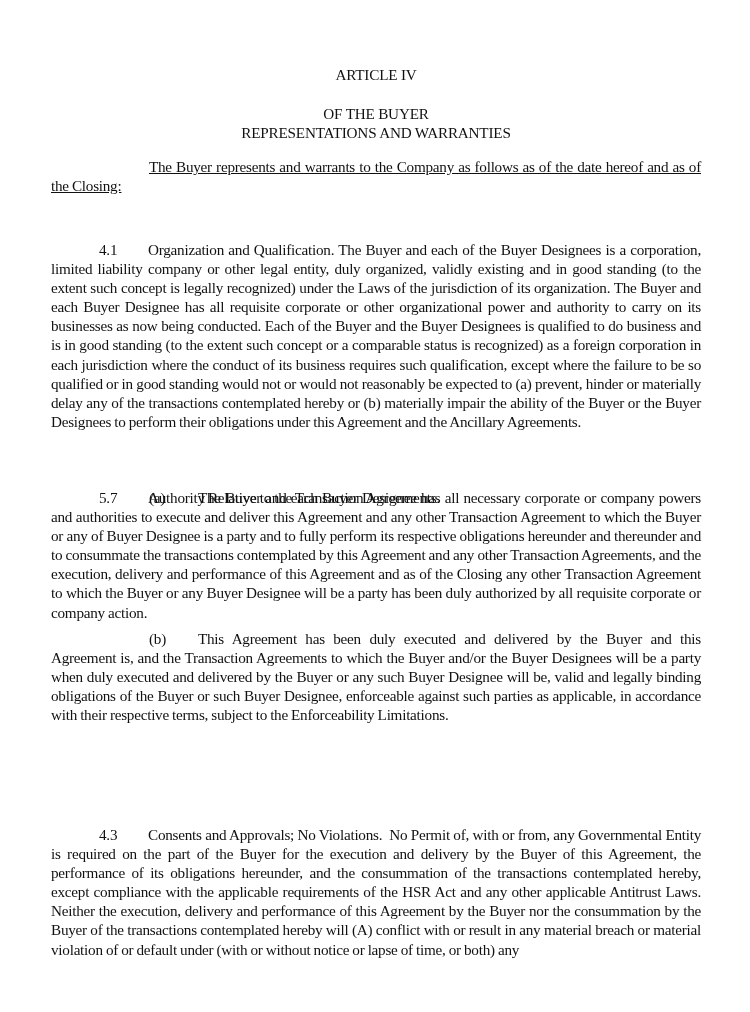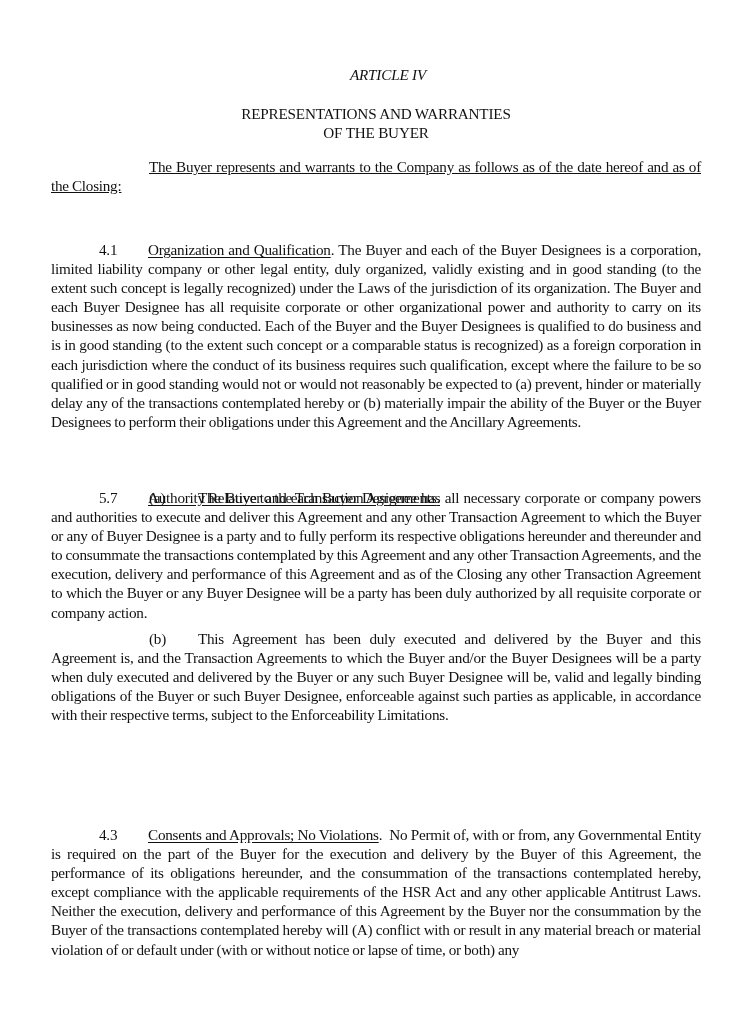--- a/index.html
+++ b/index.html
@@ -20,38 +20,38 @@
       left: 51px;
       top: 0;
       width: 650px;
     }
     .center {
       text-align: center;
       font-size: 15.2px;
       line-height: 19px;
       letter-spacing: -0.2px;
     }
-    .article-title { position: absolute; top: 65px; left: 12px; width: 650px; font-style: italic; }
+    .article-title { position: absolute; top: 65px; left: 0; width: 650px; }
     .article-subtitle { position: absolute; top: 104px; left: 0; width: 650px; }
     .para {
       position: absolute;
       left: 0;
       width: 650px;
       font-size: 15.2px;
       line-height: 19.1px;
       text-align: justify;
       letter-spacing: -0.25px;
       word-spacing: -0.4px;
       margin: 0;
     }
     .indent1 { display: inline-block; width: 48px; }
     .indent2 { display: inline-block; width: 98px; }
     .secnum { display: inline-block; width: 49px; margin-top: 28px; }
     .subnum { display: inline-block; width: 49px; }
-    .u { text-decoration: underline; text-underline-offset: 2px; }
+    .u { text-underline-offset: 2px; }
     .p-intro { top: 157px; text-decoration: underline; }
     .p-41 { top: 212px; }
     .p-42h { top: 460px; }
     .p-42a { top: 488px; font-family: Liberation Serif, serif; }
     .p-42b { top: 629px; }
     .p-43 { top: 797px; }
     .page-number {
       position: absolute;
       top: 1020px;
       left: 0;
@@ -62,22 +62,22 @@
     }
   </style>
 </head>
 <body>
 
 <div class="page">
 
   <div class="center article-title">ARTICLE IV</div>
 
   <div class="center article-subtitle">
+    <div>OF THE BUYER</div>
     <div>REPRESENTATIONS AND WARRANTIES</div>
-    <div>OF THE BUYER</div>
   </div>
 
   <p class="para p-intro"><span class="indent2"></span><span>The Buyer represents and warrants to the Company as follows as of the date hereof and as of the Closing:</span></p>
 
   <p class="para p-41"><span class="indent1"></span><span class="secnum">4.1</span><span class="u">Organization and Qualification</span><span>.</span><span>  The Buyer and each of the Buyer Designees is a corporation, limited liability company or other legal entity, duly organized, validly existing and in good standing (to the extent such concept is legally recognized) under the Laws of the jurisdiction of its organization. The Buyer and each Buyer Designee has all requisite corporate or other organizational power and authority to carry on its businesses as now being conducted. Each of the Buyer and the Buyer Designees is qualified to do business and is in good standing (to the extent such concept or a comparable status is recognized) as a foreign corporation in each jurisdiction where the conduct of its business requires such qualification, except where the failure to be so qualified or in good standing would not or would not reasonably be expected to (a) prevent, hinder or materially delay any of the transactions contemplated hereby or (b) materially impair the ability of the Buyer or the Buyer Designees to perform their obligations under this Agreement and the Ancillary Agreements.</span></p>
 
   <p class="para p-42h"><span class="indent1"></span><span class="secnum">5.7</span><span class="u"><span>Authority Relative to the Transaction Agreements</span><span>.</span></span></p>
 
   <p class="para p-42a"><span class="indent2"></span><span class="subnum">(a)</span><span>The Buyer and each Buyer Designee has all necessary corporate or company powers and authorities to execute and deliver this Agreement and any other Transaction Agreement to which the Buyer or any of Buyer Designee is a party and to fully perform its respective obligations hereunder and thereunder and to consummate the transactions contemplated by this Agreement and any other Transaction Agreements, and the execution, delivery and performance of this Agreement and as of the Closing any other Transaction Agreement to which the Buyer or any Buyer Designee will be a party has been duly authorized by all requisite corporate or company action.</span></p>
 

